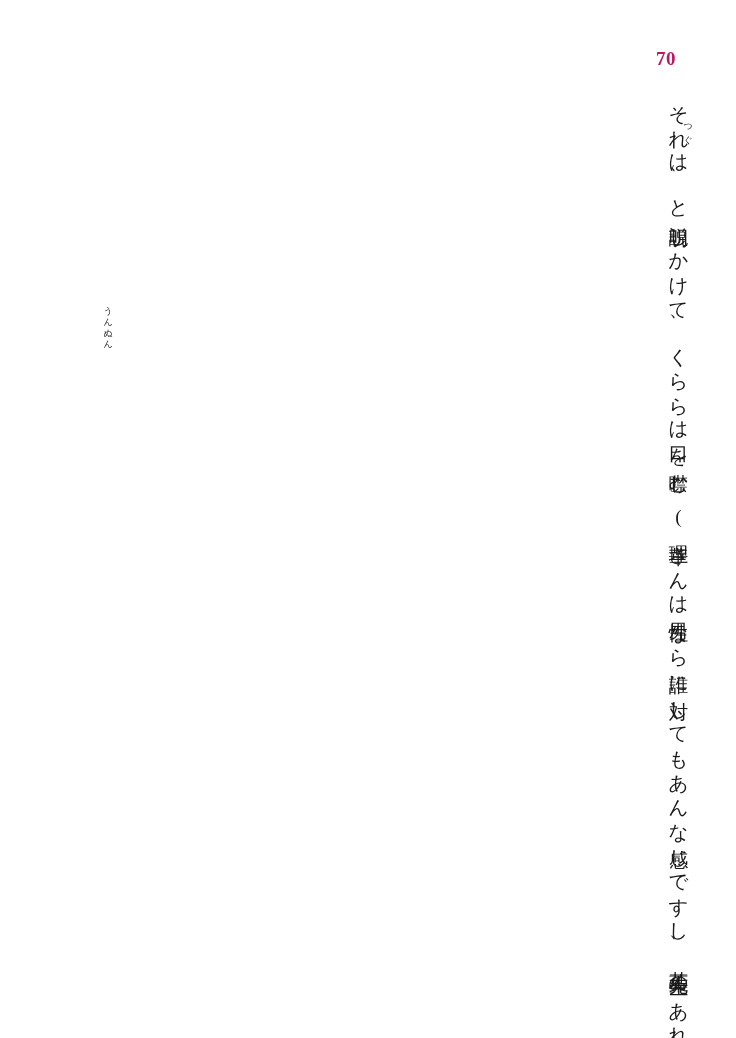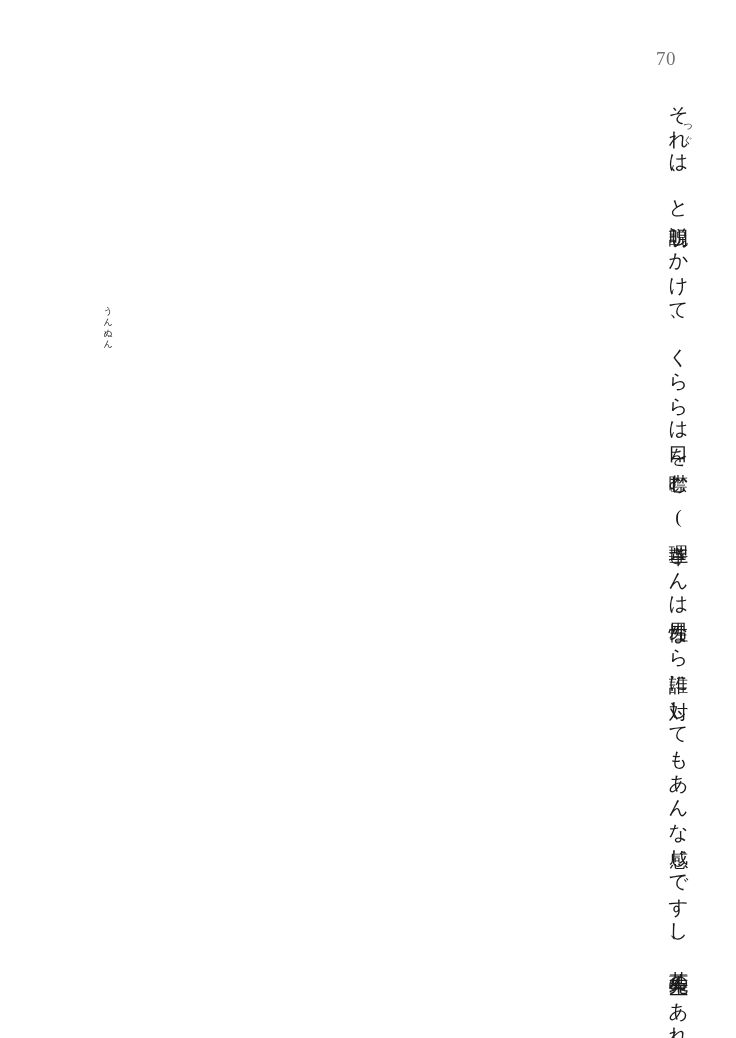--- a/index.html
+++ b/index.html
@@ -18,22 +18,23 @@
     background: #ffffff;
     overflow: hidden;
   }
   
   #page-number {
     position: absolute;
     top: 48px;
     right: 60px;
     font-size: 19px;
     letter-spacing: 0.5px;
-    color: #737373;
+    color: #be185d;
     font-family: "Liberation Serif", "DejaVu Serif", serif;
+    font-weight: bold;
   }
   
   #text-block {
     position: absolute;
     top: 92px;
     right: 48px;
     width: 620px;
     height: 880px;
     display: flex;
     flex-direction: row;

